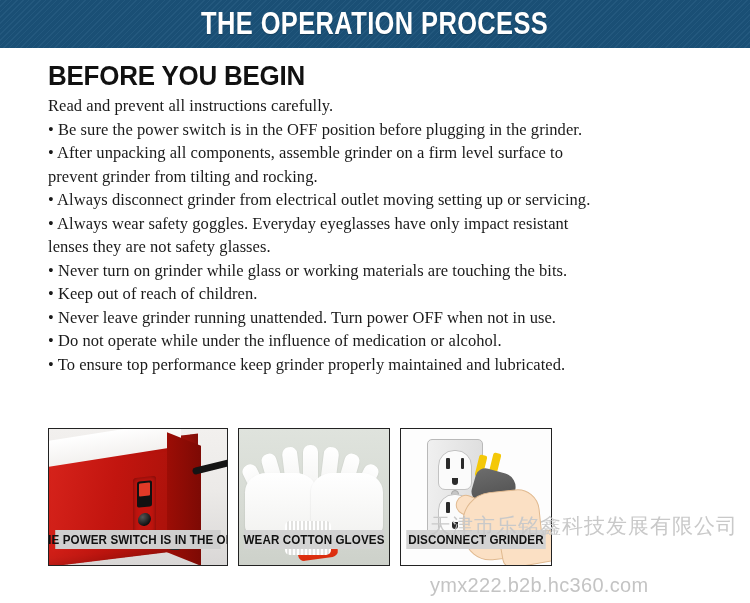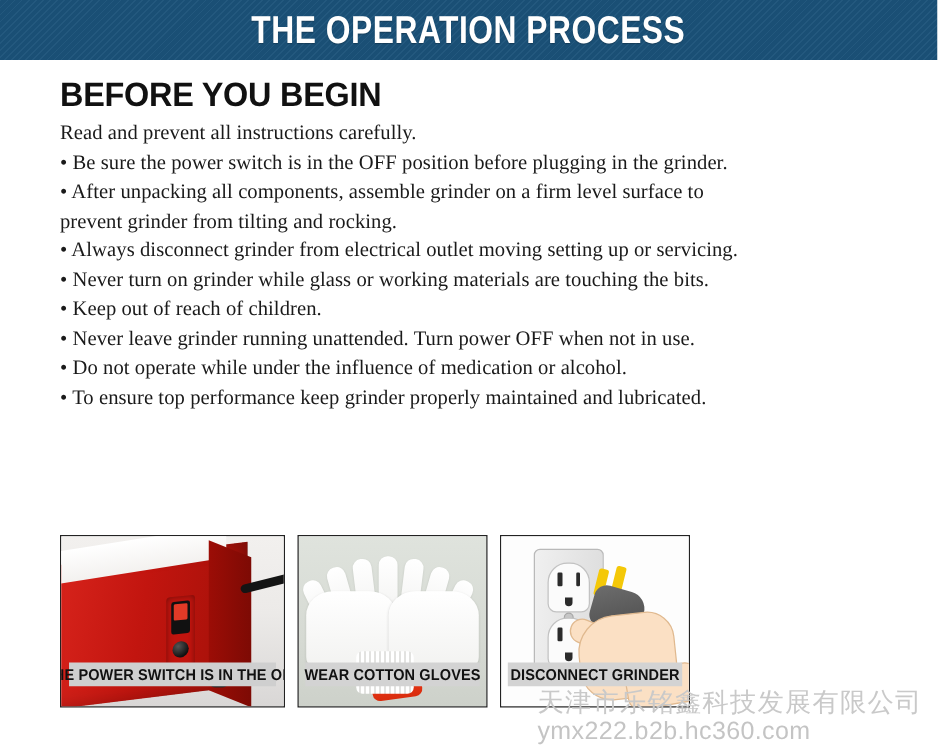--- a/index.html
+++ b/index.html
@@ -422,38 +422,40 @@
     line-height: 24px;
     white-space: nowrap;
   }
   .wm-url {
     font-family: "Liberation Sans", sans-serif;
     font-size: 20px;
     color: #c4c4c4;
     letter-spacing: 0.3px;
     line-height: 23px;
     white-space: nowrap;
+    margin-top: 36px;
   }
 </style>
 </head>
 <body>
 
 <div class="banner">
   <div class="banner-title">THE OPERATION PROCESS</div>
 </div>
 
 <div class="content">
 
   <div class="section-heading">BEFORE YOU BEGIN</div>
 
   <div class="intro-line">Read and prevent all instructions carefully.</div>
 
   <div class="bullet">• Be sure the power switch is in the OFF position before plugging in the grinder.</div>
   <div class="bullet">• After unpacking all components, assemble grinder on a firm level surface to prevent grinder from tilting and rocking.</div>
   <div class="bullet">• Always disconnect grinder from electrical outlet moving setting up or servicing.</div>
+  <div class="bullet">• Always wear safety goggles. Everyday eyeglasses have only impact resistant lenses they are not safety glasses.</div>
   <div class="bullet">• Never turn on grinder while glass or working materials are touching the bits.</div>
   <div class="bullet">• Keep out of reach of children.</div>
   <div class="bullet">• Never leave grinder running unattended. Turn power OFF when not in use.</div>
   <div class="bullet">• Do not operate while under the influence of medication or alcohol.</div>
   <div class="bullet">• To ensure top performance keep grinder properly maintained and lubricated.</div>
 
 </div>
 
 <div class="thumb-strip">
 

